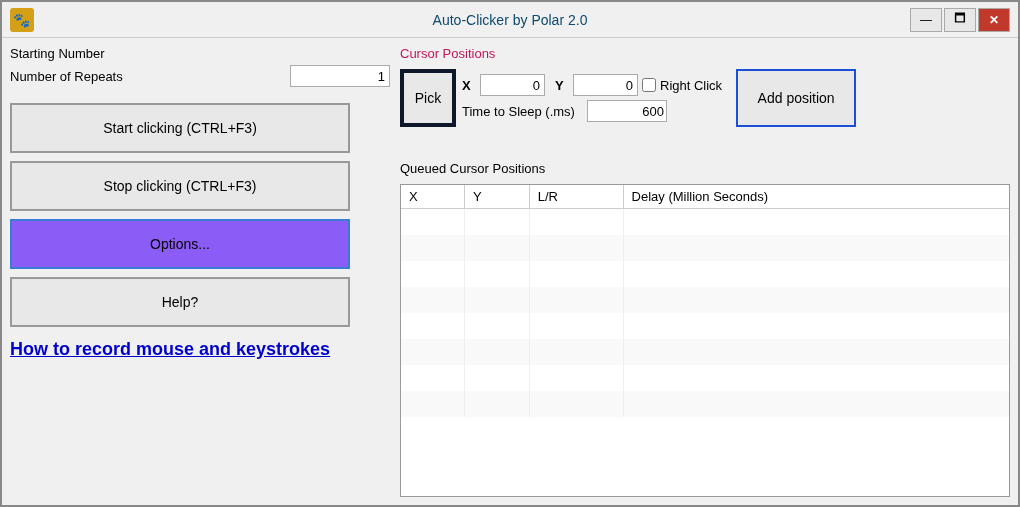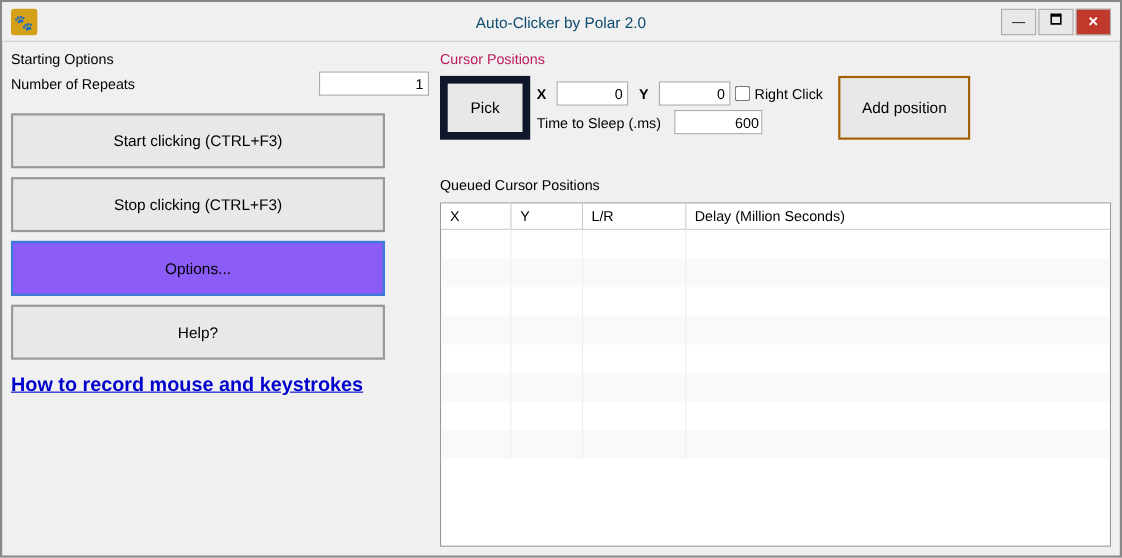--- a/index.html
+++ b/index.html
@@ -165,24 +165,24 @@
       color: #be185d;
     }
 
     .cursor-controls {
       display: flex;
       align-items: center;
       gap: 6px;
     }
 
     .pick-btn {
-      width: 82px;
+      width: 56px;
       height: 58px;
       background: #e8e8e8;
-      border: 7px solid #0f172a;
+      border: 4px solid #0f172a;
       font-size: 14px;
       cursor: pointer;
       text-align: center;
     }
 
     .xy-block {
       display: flex;
       flex-direction: column;
       gap: 4px;
     }
@@ -229,21 +229,21 @@
       background: white;
       text-align: right;
       padding-right: 2px;
       font-size: 13px;
     }
 
     .add-position-btn {
       width: 120px;
       height: 58px;
       background: #e8e8e8;
-      border: 2px solid #a16207;
+      border: 2px solid #1d4ed8;
       font-size: 14px;
       cursor: pointer;
       text-align: center;
       margin-left: 8px;
     }
 
     .queued-label {
       font-size: 13px;
       color: #000;
       margin-top: 26px;
@@ -312,21 +312,21 @@
       <button class="title-btn">—</button>
       <button class="title-btn">🗖</button>
       <button class="title-btn close">✕</button>
     </div>
   </div>
 
   <div class="content">
 
     <div class="left-panel">
       <div class="left-top">
-        <div class="section-label">Starting Options</div>
+        <div class="section-label">Starting Number</div>
         <div class="repeats-row">
           <span class="repeats-label">Number of Repeats</span>
           <input class="repeats-input" type="text" value="1" style="">
         </div>
       </div>
       <button class="big-btn">Start clicking (CTRL+F3)</button>
       <button class="big-btn">Stop clicking (CTRL+F3)</button>
       <button class="big-btn options">Options...</button>
       <button class="big-btn">Help?</button>
       <a class="link" href="#">How to record mouse and keystrokes</a>

